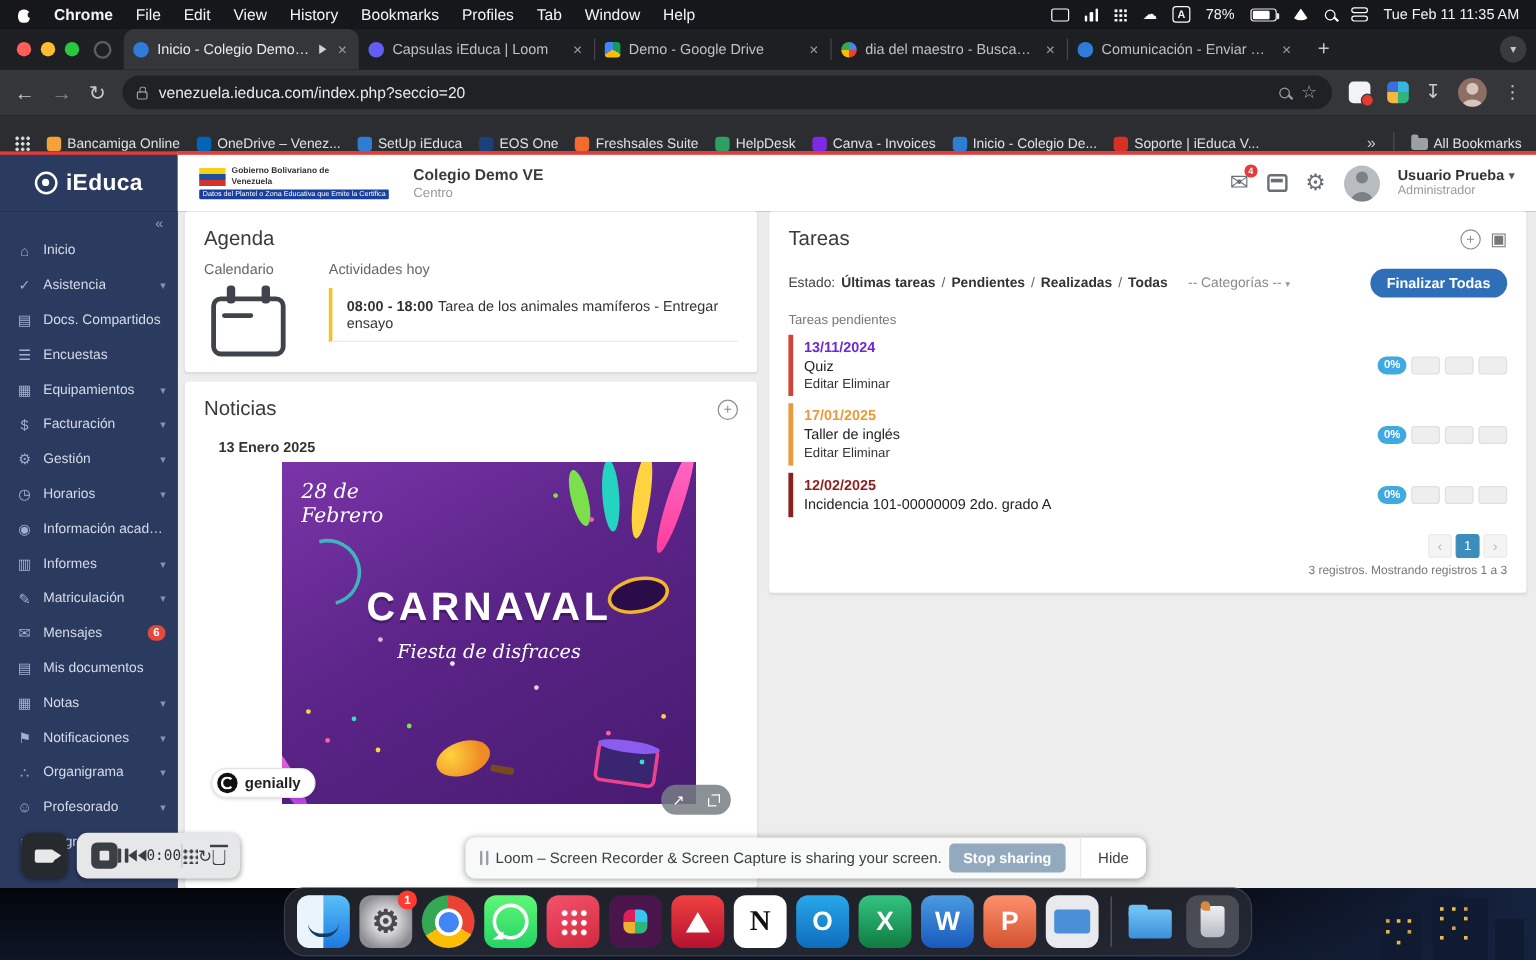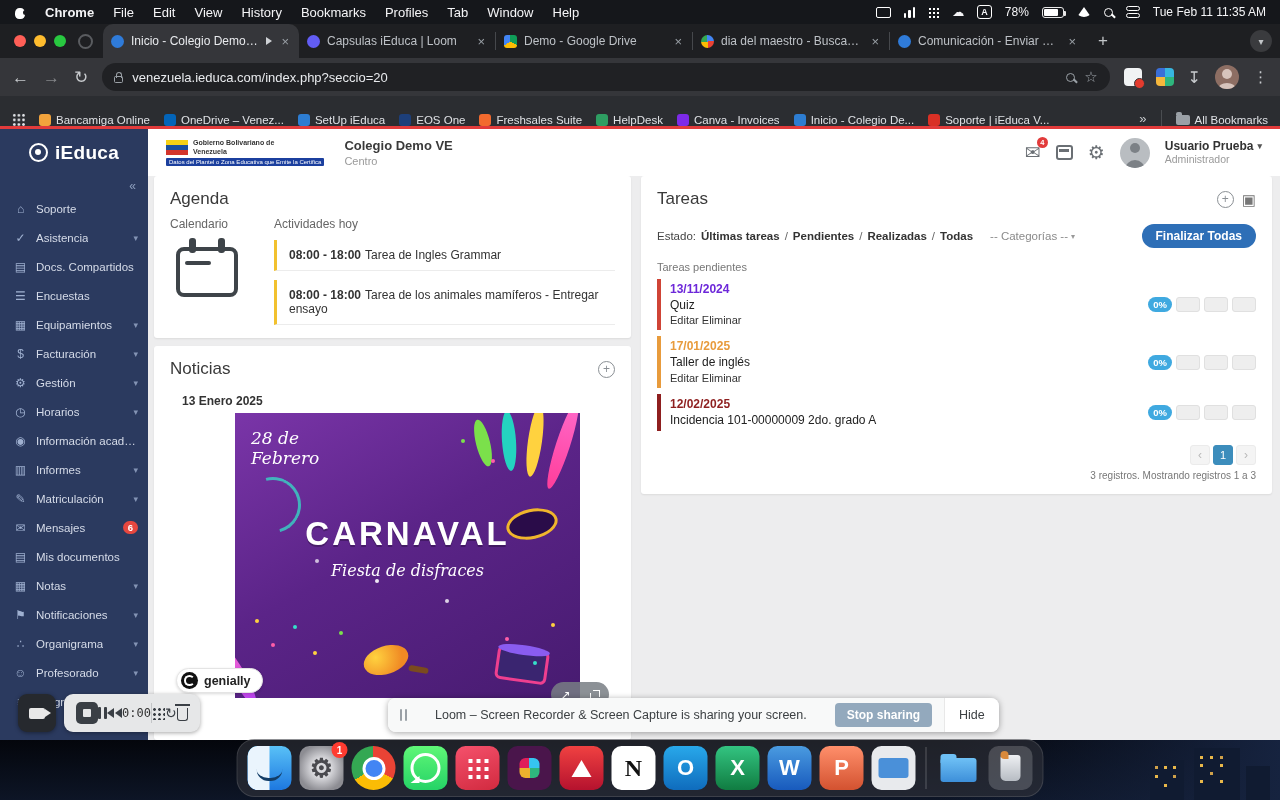--- a/index.html
+++ b/index.html
@@ -189,21 +189,21 @@
 .tside{display:flex;align-items:center;gap:4px}
 .pct{background:#3fa9e0;color:#fff;font-size:9.5px;font-weight:bold;padding:2px 5px;border-radius:9px}
 .pbtn{width:24px;height:15px;background:#eee;border:1px solid #e0e0e0;border-radius:3px}
 .pager{display:flex;justify-content:flex-end;gap:3px;margin-top:14px}
 .pgbtn{width:20px;height:20px;display:flex;align-items:center;justify-content:center;font-size:12px;border-radius:3px;background:#f4f4f4;color:#b9b9b9;border:1px solid #ebebeb}
 .pgbtn.on{background:#3c8dbc;color:#fff;border-color:#3c8dbc;font-size:11px}
 .tfoot{font-size:10px;color:#777;text-align:right;margin-top:5px}
 
 
 #loombar{position:absolute;left:388px;top:698px;height:34px;display:flex;border-radius:8px;overflow:hidden;box-shadow:0 1px 6px rgba(0,0,0,.35);font-size:12.5px;z-index:65}
-.lb-main{background:#f8f9f9;display:flex;align-items:center;gap:28px;padding:0 12px;color:#3c4043}
+.lb-main{background:#f8f9f9;display:flex;align-items:center;gap:6px;padding:0 12px;color:#3c4043}
 .lb-grip{display:flex;gap:3px}
 .lb-grip i{width:2px;height:12px;background:#9aa0a6;border-radius:1px}
 .lb-stop{background:#93a9bd;color:#fff;padding:5px 12px;border-radius:4px;font-size:12px;font-weight:600}
 .lb-hide{background:#fff;display:flex;align-items:center;padding:0 14px;color:#3c4043;border-left:1px solid #e8e8e8}
 
 
 #recbar{position:absolute;left:18px;top:694px;display:flex;gap:8px;align-items:center;z-index:65}
 .rec-cam{width:38px;height:38px;background:#26292e;border-radius:9px;display:flex;align-items:center;justify-content:center;box-shadow:0 1px 4px rgba(0,0,0,.4)}
 .camico{width:16px;height:11px;background:#e8e8e8;border-radius:2px;position:relative}
 .camico::after{content:"";position:absolute;right:-6px;top:1.5px;border-top:4px solid transparent;border-bottom:4px solid transparent;border-left:6px solid #e8e8e8}
@@ -437,21 +437,21 @@
         </div>
       <div class="urole">Administrador</div>
     </div>
   </div>
 </div>
 
 <div id="sidebar">
   <div class="scollapse">«</div>
   <div class="sitem">
       <span class="sico">⌂</span>
-      <span class="slabel">Soporte</span>
+      <span class="slabel">Inicio</span>
     </div>
   <div class="sitem">
       <span class="sico">✓</span>
       <span class="slabel">Asistencia</span>
       <span class="schev">▾</span>
     </div>
   <div class="sitem">
       <span class="sico">▤</span>
       <span class="slabel">Docs. Compartidos</span>
     </div>
@@ -536,21 +536,20 @@
       <div class="ctitle">Agenda</div>
       <div class="agrow">
         <div class="acal">
           <div class="alabel">Calendario</div>
           <div class="calico">
               <span class="calline"></span>
             </div>
         </div>
         <div class="aevents">
           <div class="alabel">Actividades hoy</div>
-          <div class="aev"><span class="tm">08:00 - 18:00</span><span>Tarea de Ingles Grammar</span></div>
           <div class="aev"><span class="tm">08:00 - 18:00</span><span>Tarea de los animales mamíferos - Entregar ensayo</span></div>
         </div>
       </div>
     </div>
 
     <div class="card noticias">
       <div class="nhead">
         <div class="ctitle">Noticias</div>
         <span class="plus-circ">+</span>
       </div>

